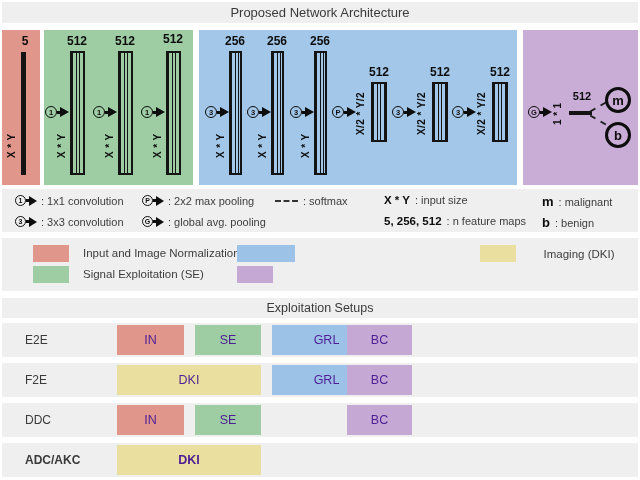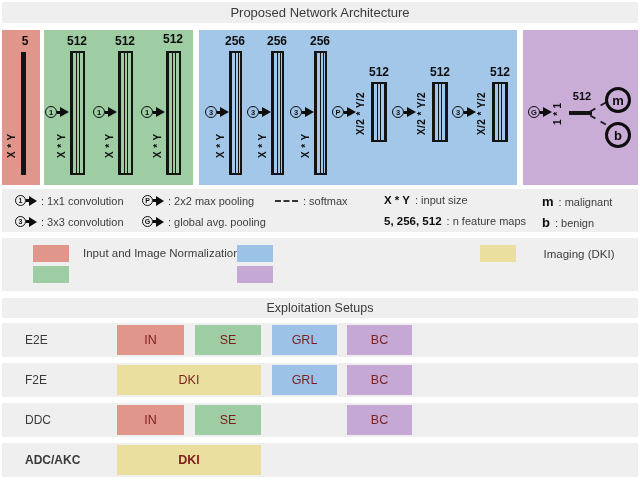--- a/index.html
+++ b/index.html
@@ -53,29 +53,29 @@
   .swatch{position:absolute;width:36px;height:17px;}
   .sw-label{position:absolute;font-size:11.5px;color:#3d3d3d;white-space:nowrap;}
   .dki-label{position:absolute;font-size:11.5px;color:#3d3d3d;text-align:center;width:112px;line-height:15px;}
   
   .setups-bar{top:298px;height:20px;display:flex;align-items:center;justify-content:center;
     font-size:12.5px;color:#3a3a3a;}
   .srow{height:34px;}
   .srow-label{position:absolute;left:23px;top:0;height:34px;display:flex;align-items:center;
     font-size:12px;color:#3a3a3a;}
   .chip{position:absolute;top:2px;height:30px;display:flex;align-items:center;justify-content:center;
-    font-size:12.5px;color:#7f1d1d;}
+    font-size:12.5px;color:#4c1d95;}
   .pos-c1{left:115px;width:67px;}
   .pos-c2{left:193px;width:66px;}
   .pos-c3{left:270px;width:65px;}
   .pos-c4{left:345px;width:65px;}
   .pos-wide{left:115px;width:144px;}
   .bg-in{background:#e0968a;}
   .bg-se{background:#9ecca3;}
-  .bg-grl{background:#9cc3e7;}
+  .bg-grl{background:#9cc3e7;padding-left:22px;}
   .bg-bc{background:#c5a9d4;}
   .bg-dki{background:#eadf9f;}
 </style>
 </head>
 <body>
 
 <div class="page">
 
   <div class="band title-bar">
     <span>Proposed Network Architecture</span>
@@ -240,20 +240,21 @@
     <div class="ldef" style="left:540px;top:26px;">
       <span class="term" style="font-size:13px;">b</span>
       <span>:  benign</span>
     </div>
   </div>
 
   <div class="band ckey">
     <div class="swatch bg-in" style="left:31px;top:7px;"></div>
     <div class="sw-label" style="left:81px;top:9px;">Input and Image Normalization (IN)</div>
     <div class="swatch bg-se" style="left:31px;top:28px;"></div>
+    <div class="sw-label" style="left:81px;top:30px;">Signal Exploitation (SE)</div>
     <div class="swatch bg-grl" style="left:235px;top:7px;"></div>
     <div class="swatch bg-bc" style="left:235px;top:28px;"></div>
     <div class="swatch bg-dki" style="left:478px;top:7px;"></div>
     <div class="dki-label" style="left:521px;top:9px;">
       <div>Imaging (DKI)</div>
     </div>
   </div>
 
   <div class="band setups-bar">
     <span>Exploitation Setups</span>

